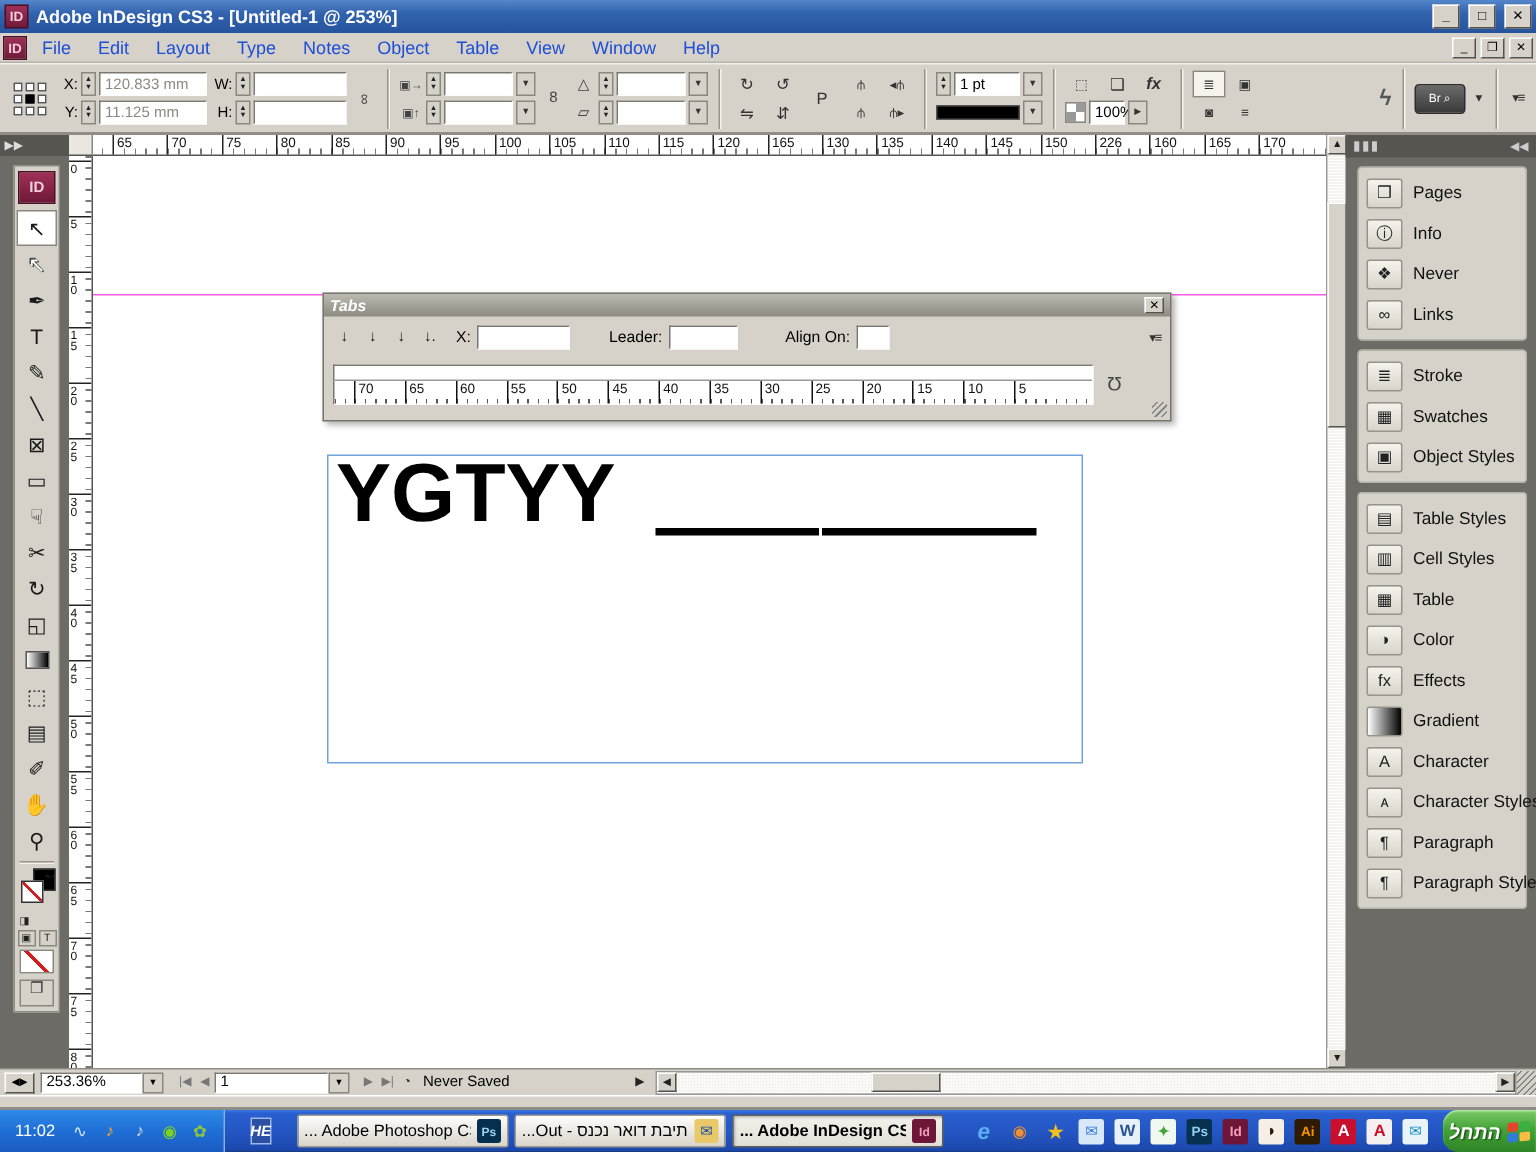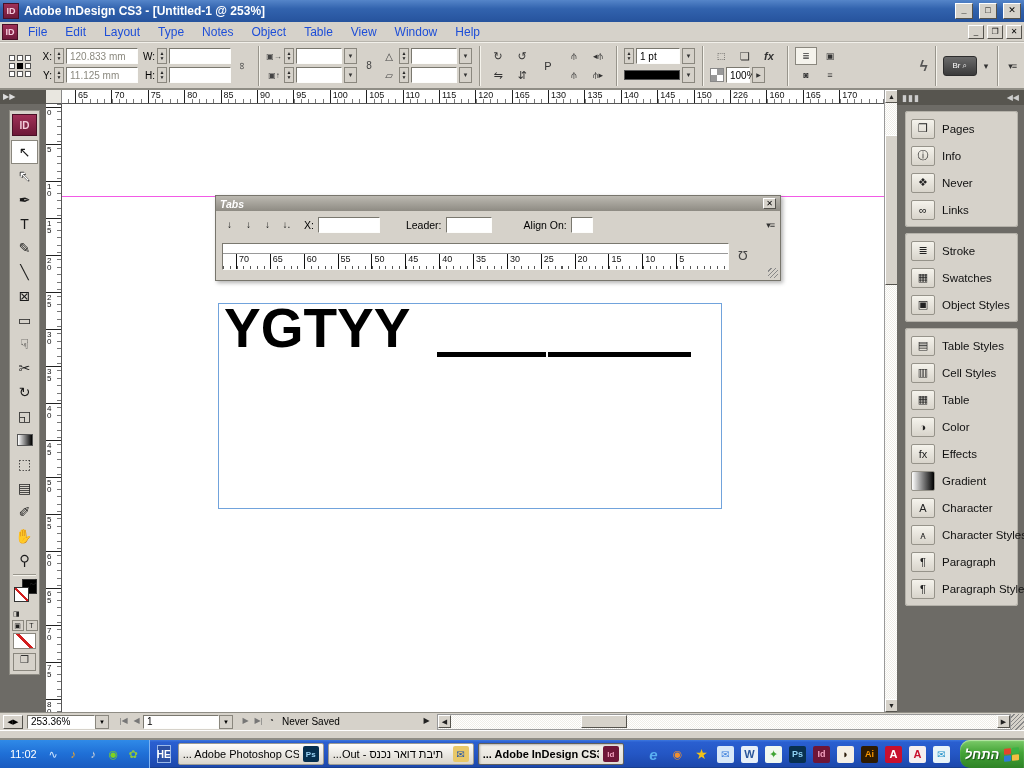--- a/index.html
+++ b/index.html
@@ -109,21 +109,21 @@
   #hscroll{display:flex;align-items:center;height:16px;flex:1;margin-left:4px;background:repeating-conic-gradient(#EFEDE7 0 25%,#fff 0 50%) 0 0/2px 2px;border:1px solid #999;}
   #hthumb{width:46px;height:13px;margin-left:130px;background:#D6D2CA;border:1px solid;border-color:#fff #55534d #55534d #fff;}
   #sb-grip{width:13px;height:16px;background:repeating-linear-gradient(135deg,transparent 0 2px,#888 2px 3px);}
   
   #winedge{height:10px;background:#D6D2CA;border-top:1px solid #fff;box-shadow:inset 0 -2px 0 #8f8d85;}
   
   #taskbar{height:28px;background:linear-gradient(180deg,#3C77E0 0%,#2A5FD0 8%,#2456C4 50%,#1C48AC 95%,#15397F 100%);display:flex;align-items:center;gap:4px;padding:0;}
   #tray{height:28px;display:flex;align-items:center;gap:5px;padding:0 8px 0 10px;background:linear-gradient(180deg,#2F8AE8 0%,#1F6FD6 50%,#1A5BC0 100%);border-right:1px solid #7FB4F2;color:#fff;}
   #clock{font-size:11px;color:#fff;margin-right:4px;}
   .tray-ic{width:15px;height:15px;display:flex;align-items:center;justify-content:center;font-size:11px;border-radius:2px;}
-  #lang{width:14px;height:18px;background:#2B4FA3;border:1px solid #9BB8E8;color:#fff;font-size:10px;font-weight:bold;display:flex;align-items:center;justify-content:center;margin:0 3px;}
+  #lang{width:14px;height:18px;background:#2B4FA3;border:1px solid #9BB8E8;color:#fff;font-size:10px;font-weight:bold;display:flex;align-items:center;justify-content:center;margin:0 13px;font-style:italic;}
   .task{width:146px;height:22px;background:linear-gradient(180deg,#FDFDFB,#D9D5CC);border:1px solid #9b9b93;border-radius:2px;display:flex;align-items:center;gap:4px;padding:0 4px;font-size:11px;color:#000;overflow:hidden;}
   .task.active{background:linear-gradient(180deg,#F4F2EC,#E2DFD7);border-color:#60605c;font-weight:bold;box-shadow:inset 1px 1px 2px rgba(0,0,0,.25);}
   .task-label{flex:1;white-space:nowrap;overflow:hidden;}
   .task-icon{width:16px;height:16px;flex:none;display:flex;align-items:center;justify-content:center;font-size:8px;font-weight:bold;border-radius:2px;}
   #quicklaunch{display:flex;align-items:center;gap:7px;margin-left:14px;margin-right:6px;flex:1;justify-content:flex-end;}
   .ql{width:17px;height:17px;display:flex;align-items:center;justify-content:center;font-size:11px;border-radius:2px;overflow:hidden;}
   #startbtn{height:28px;width:64px;background:linear-gradient(180deg,#7CCB6A 0%,#44A437 45%,#2E8326 100%);border-radius:10px 0 0 10px;display:flex;align-items:center;justify-content:center;gap:5px;color:#fff;font-weight:bold;font-style:italic;font-size:13px;text-shadow:1px 1px 1px #1c4e18;box-shadow:inset 0 1px 1px #B8E8A8;}
   #winflag{display:grid;grid-template-columns:7px 7px;grid-template-rows:6px 6px;gap:1px;transform:skewY(-6deg);}
   #winflag i{border-radius:1px;}
   #winflag .r{background:#E3442C;} #winflag .g{background:#3BB143;} #winflag .b{background:#2E7CD6;} #winflag .y{background:#F5BD42;}

